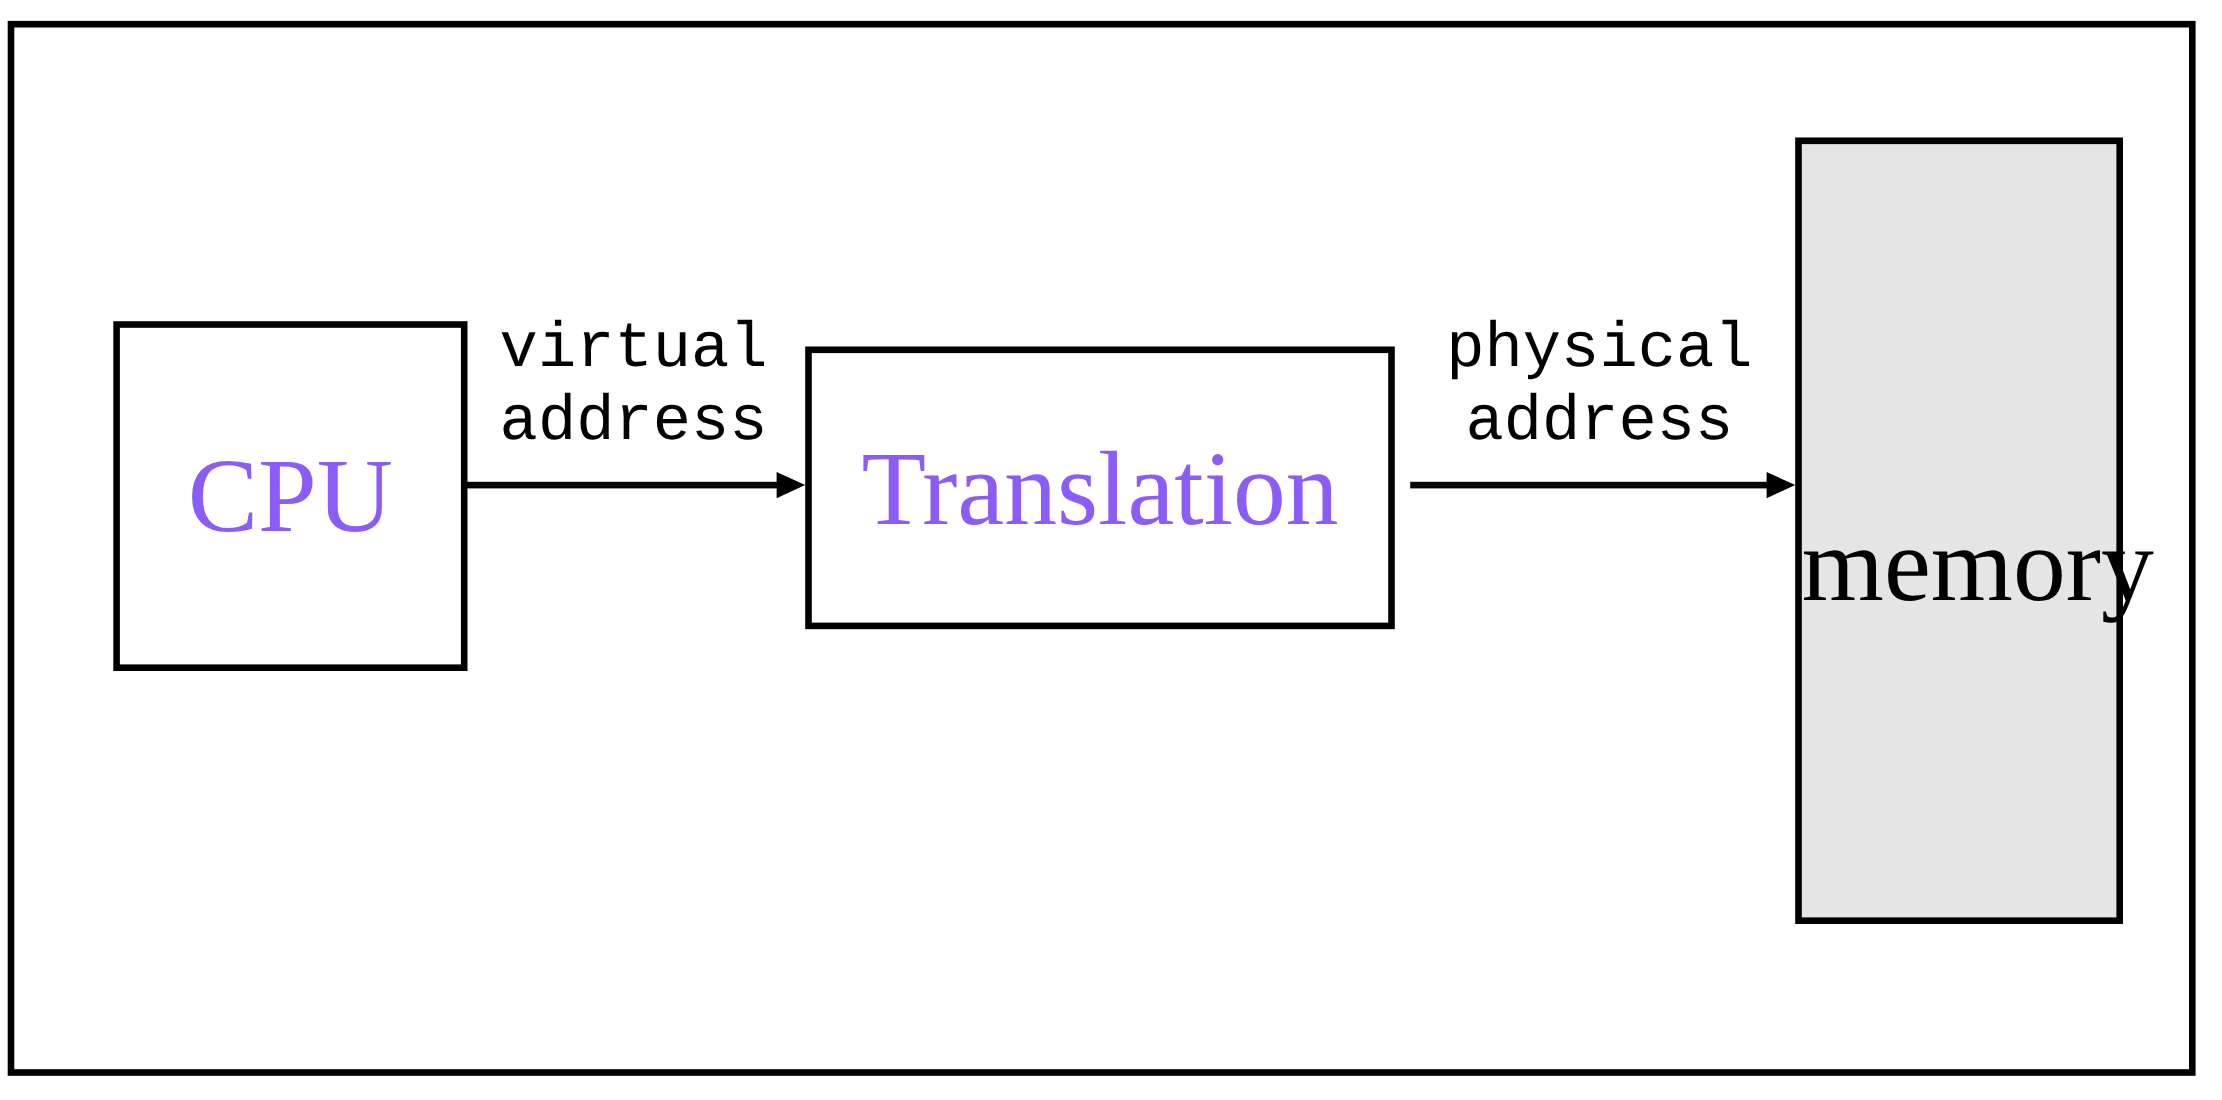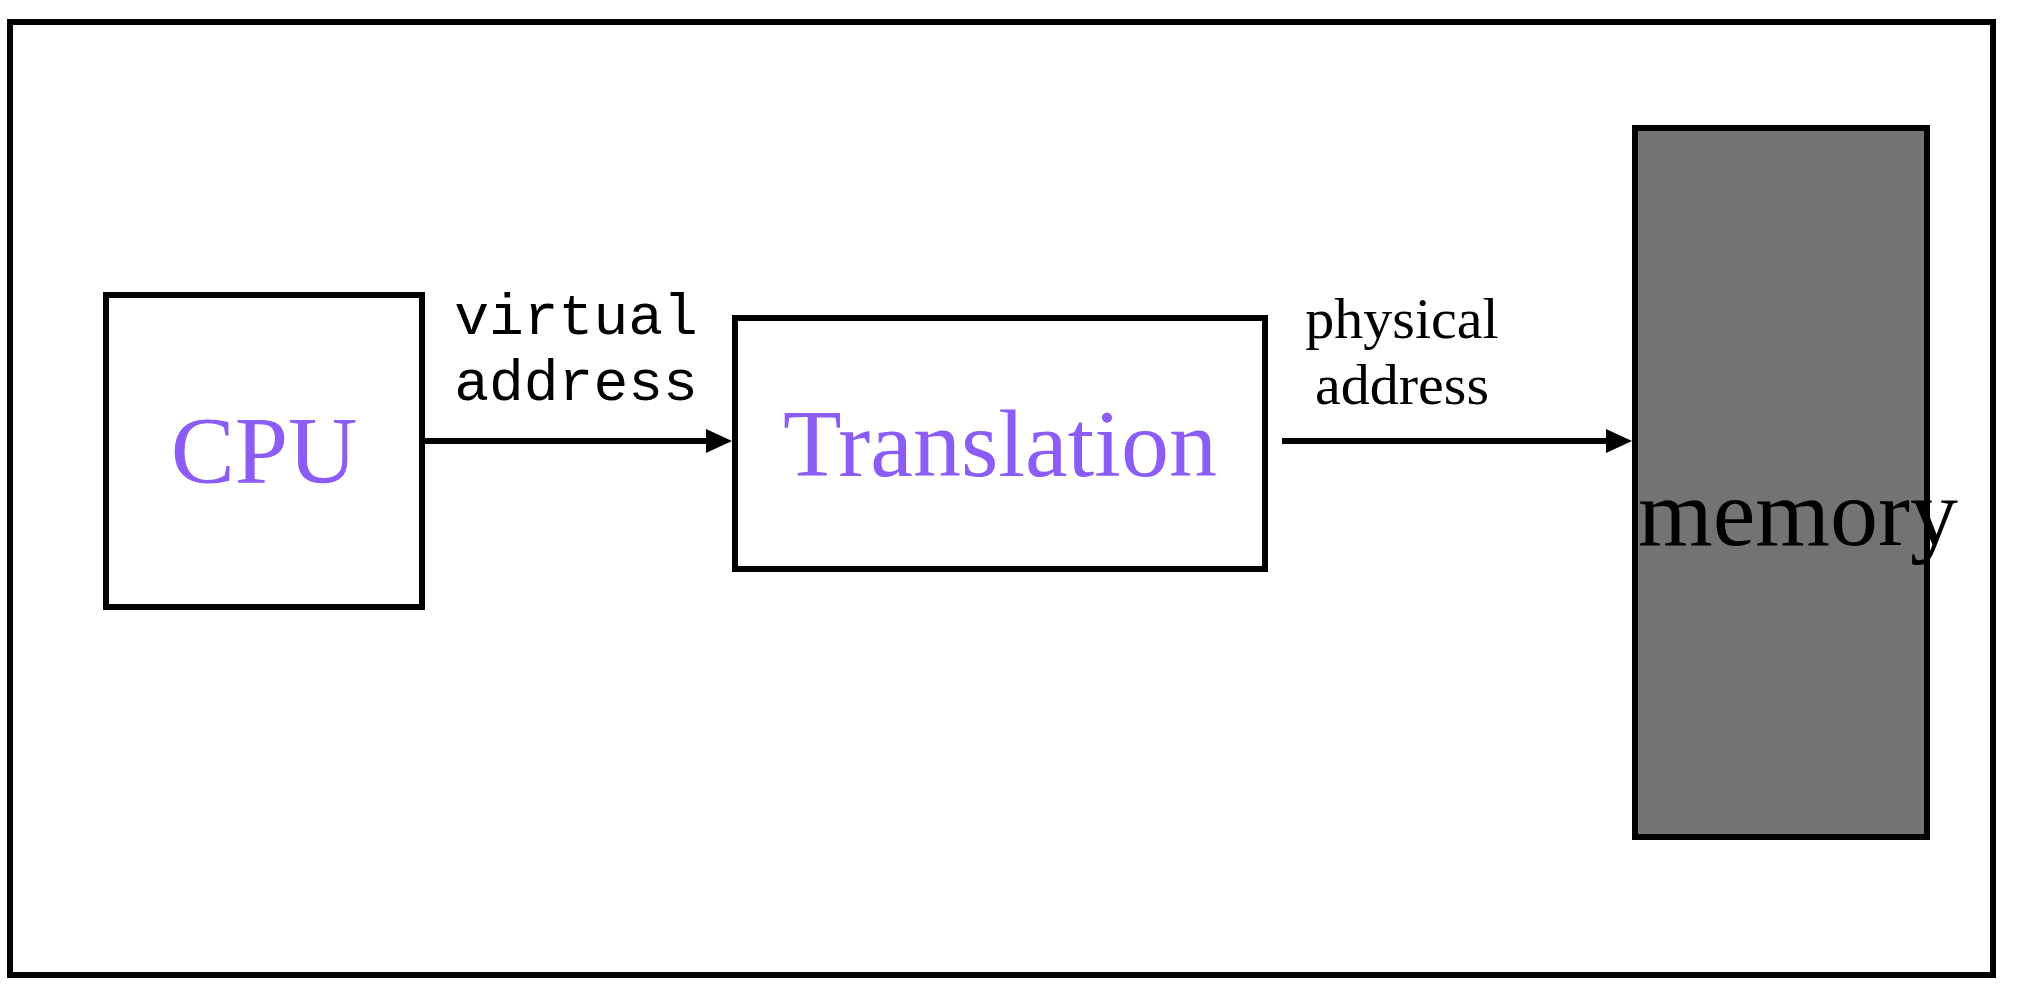--- a/index.html
+++ b/index.html
@@ -62,21 +62,21 @@
     background: #ffffff;
   }
   #translation-box .node-label { font-size: 96px; }
 
   
   #memory-box {
     left: 1632px;
     top: 125px;
     width: 298px;
     height: 715px;
-    background: #737373;
+    background: #e5e5e5;
     overflow: visible;
     display: block;
     padding-left: 33px;
   }
   #memory-label {
     position: absolute;
     left: 0px;
     top: 334px;
     font-size: 96px;
     line-height: 1;
@@ -116,21 +116,21 @@
   
   .edge-label {
     position: absolute;
     text-align: center;
     font-size: 58px;
     line-height: 1.13;
     color: #000000;
     white-space: nowrap;
   }
   #label-virtual-address  { left: 418px;  top: 286px; width: 316px; font-family: Liberation Mono, monospace; }
-  #label-physical-address { left: 1244px; top: 286px; width: 316px; }
+  #label-physical-address { left: 1296px; top: 286px; width: 316px; font-family: Liberation Mono, monospace; }
   .edge-label .line2 { display: block; }
 </style>
 </head>
 <body>
 
 <div id="canvas">
 
   <div id="outer-frame"></div>
 
   <div class="node-box" id="cpu-box">

